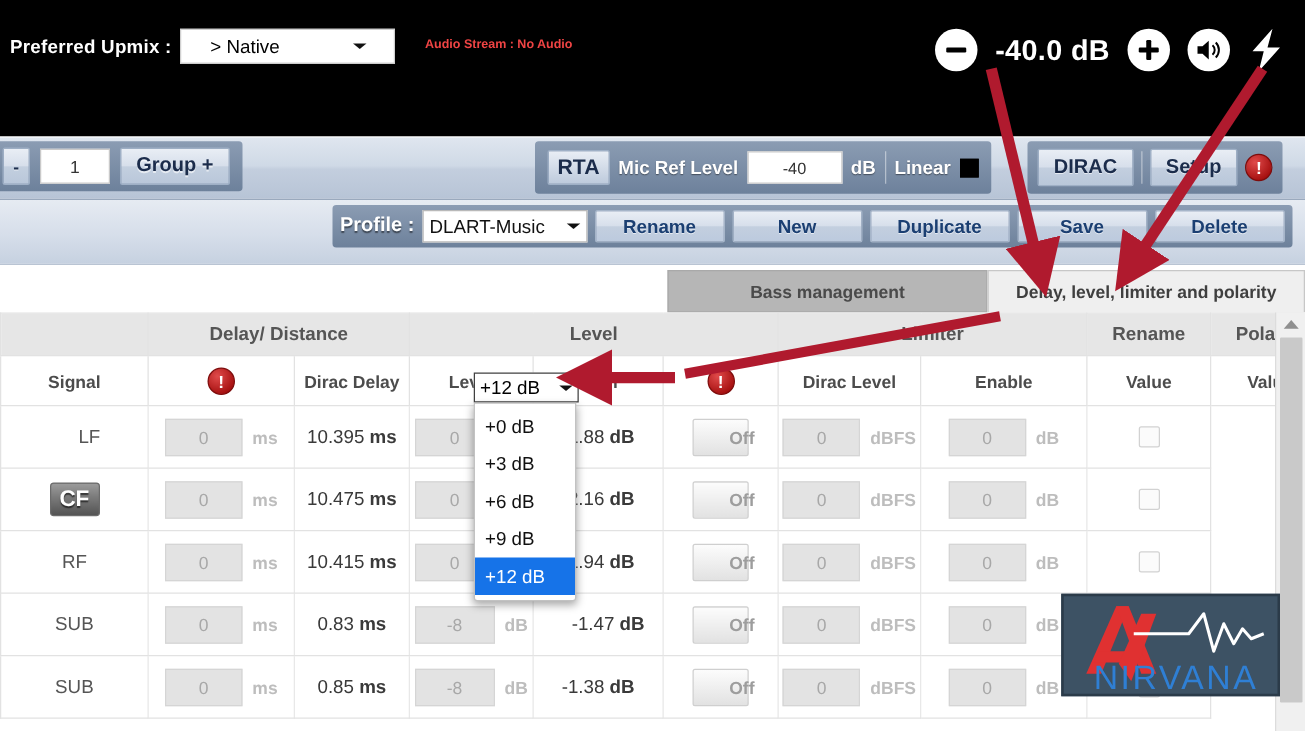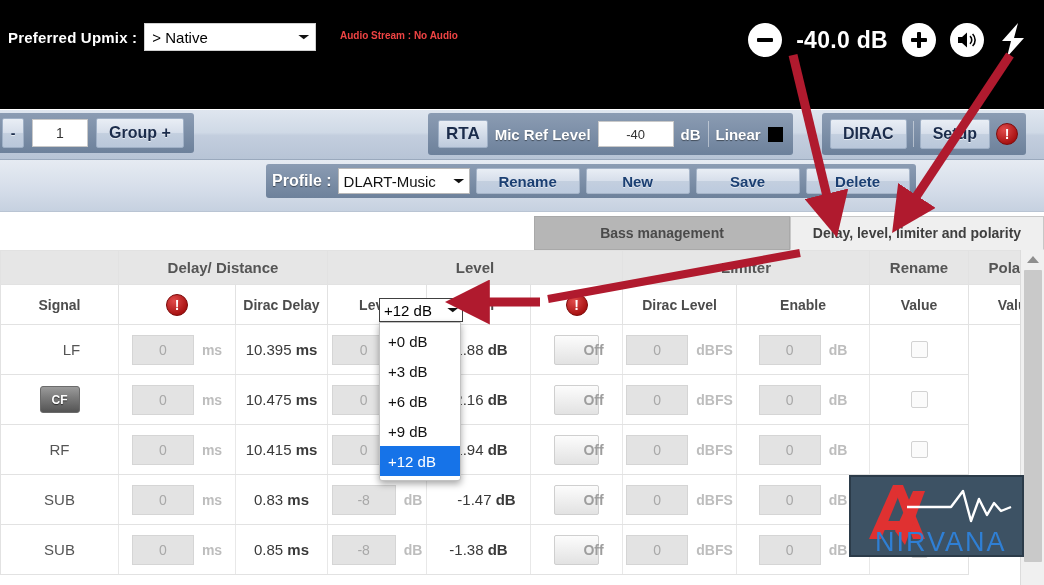--- a/index.html
+++ b/index.html
@@ -21,21 +21,21 @@
     display: flex; align-items: center;
   }
   .upmix-label {
     color: #ffffff; font-size: 15px; font-weight: bold; letter-spacing: .2px;
   }
   .upmix-select {
     margin-left: 7px;
     width: 172px; height: 28px;
     background: #ffffff; border: 1px solid #d0d0d0;
     display: flex; align-items: center; justify-content: space-between;
-    padding: 0 7px;
+    padding: 0 23px;
     font-size: 15px; color: #000; font-family: "Liberation Sans", sans-serif;
   }
   .caret { font-size: 12px; color:#111; line-height: 1; transform: scaleX(1.25); }
 
   .stream-label {
     position: absolute; left: 340px; top: 30px;
     color: #ef4444; font-size: 10px; font-weight: bold;
   }
 
   .vol-group {
@@ -170,21 +170,21 @@
     text-align: center; border-top: none; border-left: none; border-right: none;
     border-bottom: 1px solid #e2e2e2;
   }
   .datarow td { height: 50px; background: #ffffff; border-left: none; border-right: none;}
   .datarow td.vsplit { border-right: 1px solid #e8e8e8; }
   .sig { font-size: 15px; color: #555; text-align: center; }
   .sig-sel {
     display: inline-flex; align-items:center; justify-content:center;
     width: 40px; height: 27px; border-radius: 3px;
     background: linear-gradient(to bottom, #9b9b9b 0%, #7d7d7d 40%, #545454 100%);
-    color: #ffffff; font-weight: bold; font-size: 12px;
+    color: #ffffff; font-weight: bold; font-size: 18px;
     border: 1px solid #6b6b6b;
     text-shadow: 0 1px 1px rgba(0,0,0,.6);
   }
   .cellflex { display: flex; align-items: center; justify-content: center; gap: 8px; }
   .inputbox {
     width: 62px; height: 30px; background: #e3e3e3; border: 1px solid #d5d5d5;
     display: flex; align-items: center; justify-content: center;
     color: #a8a8a8; font-size: 14px;
   }
   .inputbox.wide { width: 64px; }
@@ -320,20 +320,21 @@
 
   <div class="profrow">
     <div class="prof-bar">
       <span class="prof-label">Profile :</span>
       <div class="prof-select">
         <span>DLART-Music</span>
         <span class="caret">⏷</span>
       </div>
       <div class="pbtn">Rename</div>
       <div class="pbtn">New</div>
+      <div class="pbtn w-dup">Duplicate</div>
       <div class="pbtn">Save</div>
       <div class="pbtn">Delete</div>
     </div>
   </div>
 
   <div class="tabs">
     <div class="tab inactive">Bass management</div>
     <div class="tab active">Delay, level, limiter and polarity</div>
   </div>
 

